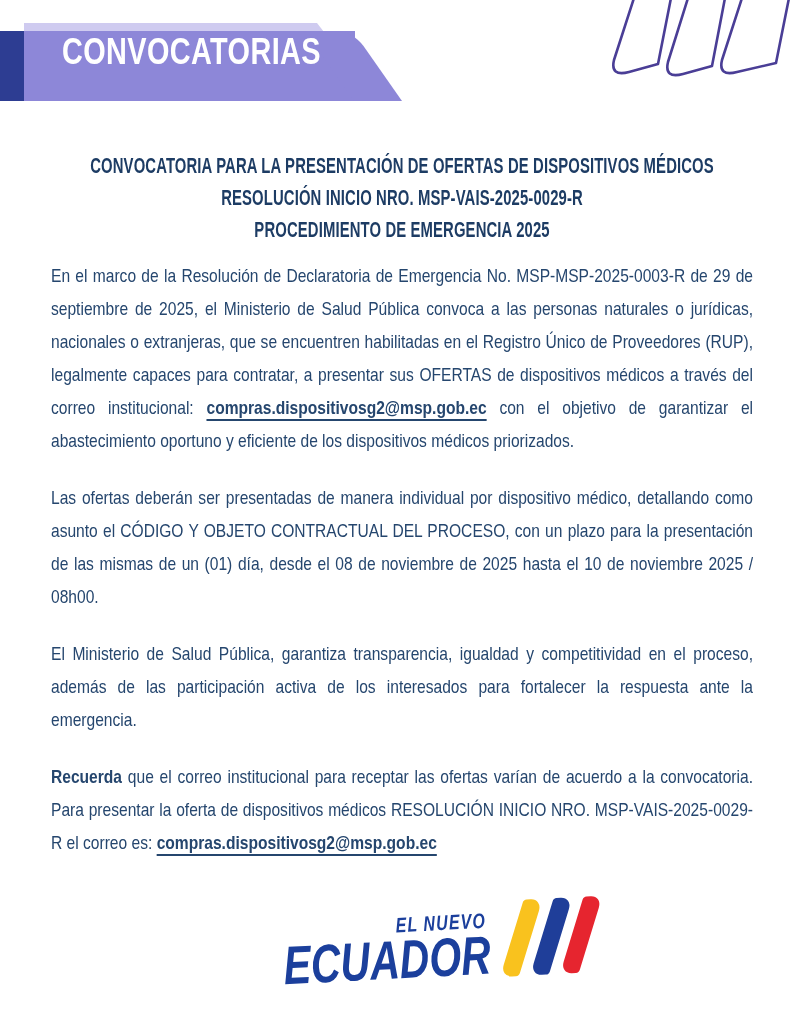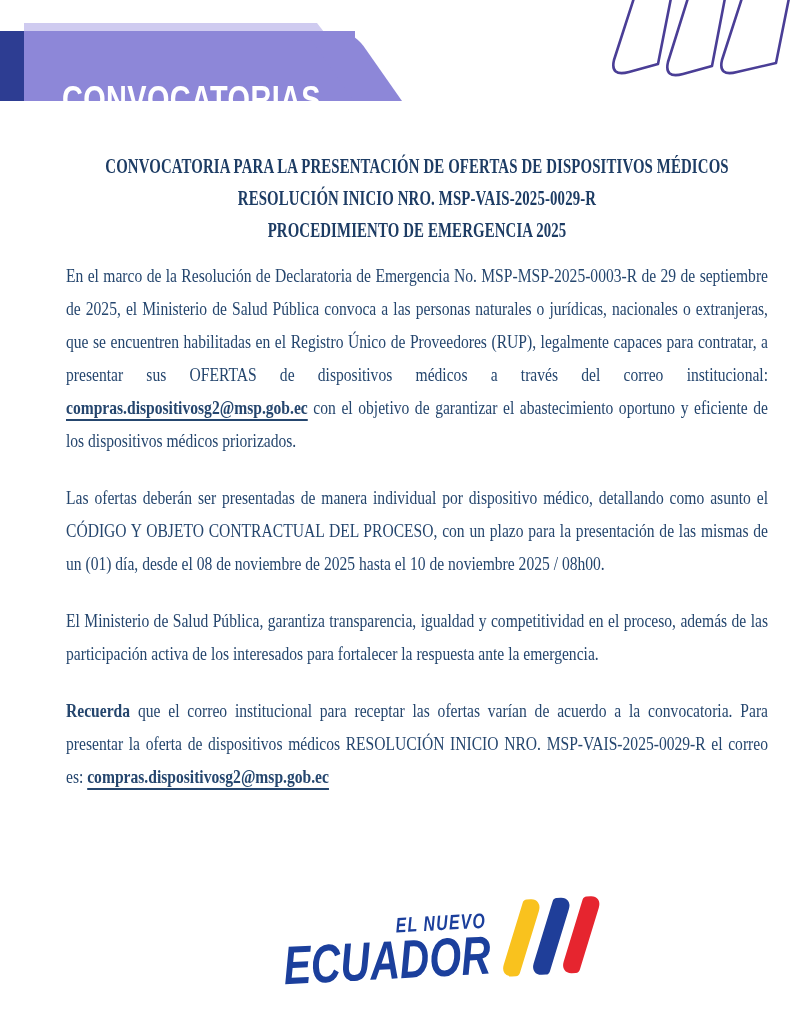--- a/index.html
+++ b/index.html
@@ -31,38 +31,38 @@
   .banner-tip {
     position: absolute; left: 354px; top: 31px;
     width: 48px; height: 70px;
     background: #8d87d8;
     transform: skewX(35deg);
     transform-origin: left bottom;
     border-top-right-radius: 15px;
   }
   .banner-label-wrap {
     position: absolute; left: 62px; top: 31px; height: 90px;
-    display: flex; align-items: flex-end;
+    display: flex; align-items: flex-start;
   }
   .banner-label {
     color: #ffffff;
     font-size: 37px;
     font-weight: bold;
     letter-spacing: 0.5px;
     white-space: nowrap;
     transform: scaleX(0.78);
     transform-origin: left center;
   }
 
   
   .slashes-svg { position: absolute; left: 598px; top: 0; }
 
   
   .content {
-    position: absolute; left: 66px; top: 150px; width: 702px; font-family: Liberation Serif, serif;
+    position: absolute; left: 51px; top: 150px; width: 702px;
   }
   .title-squeeze {
     width: 1041px;
     transform: scaleX(0.6744);
     transform-origin: 0 0;
     margin-bottom: 13px;
   }
   .doc-title-line {
     text-align: center;
     color: #1d3c64;

